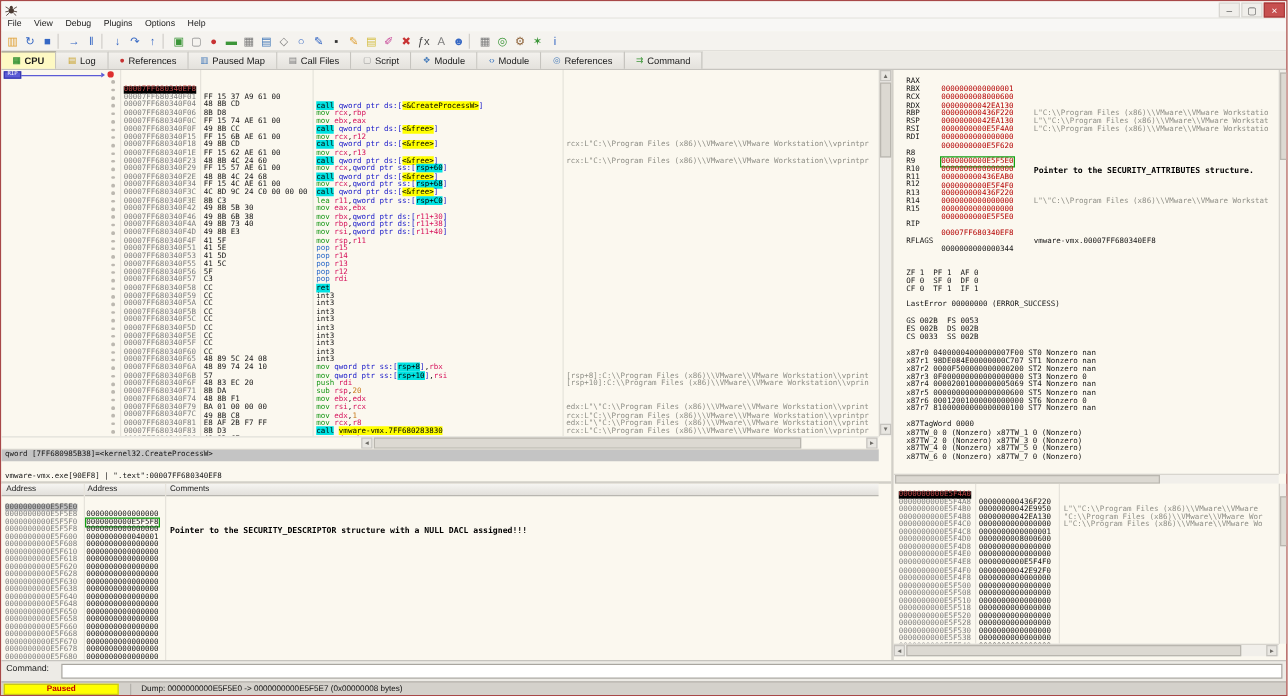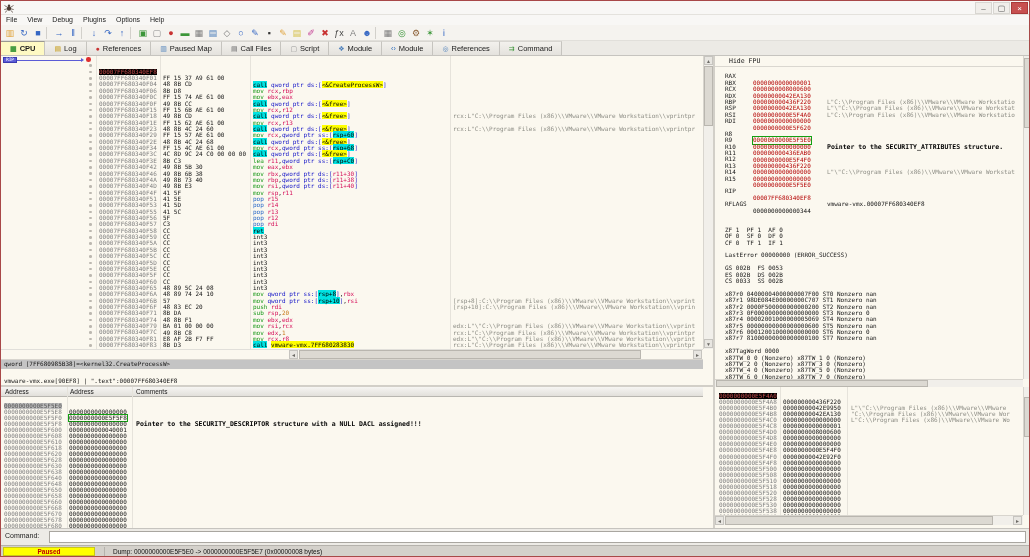--- a/index.html
+++ b/index.html
@@ -611,21 +611,20 @@
 <div class="infobox">
   <div class="infoline1">qword [7FF680985B38]=&lt;kernel32.CreateProcessW&gt;</div>
   <div>&nbsp;</div>
   <div class="infoline3">vmware-vmx.exe[90EF8] | ".text":00007FF680340EF8</div>
 </div>
 
 <div class="hsplit"></div>
 <div class="vsplit"></div>
 
 <div class="registers">
-  <div class="fpubar">Hide FPU</div>
   <div>
 
       <div class="rline">
         <span class="rlabel">RAX</span>
         <span class="rvalue red">0000000000000001</span>
         <span class="rcomm"></span>
         <span class="rraw"></span>
       </div>
 
       <div class="rline">

